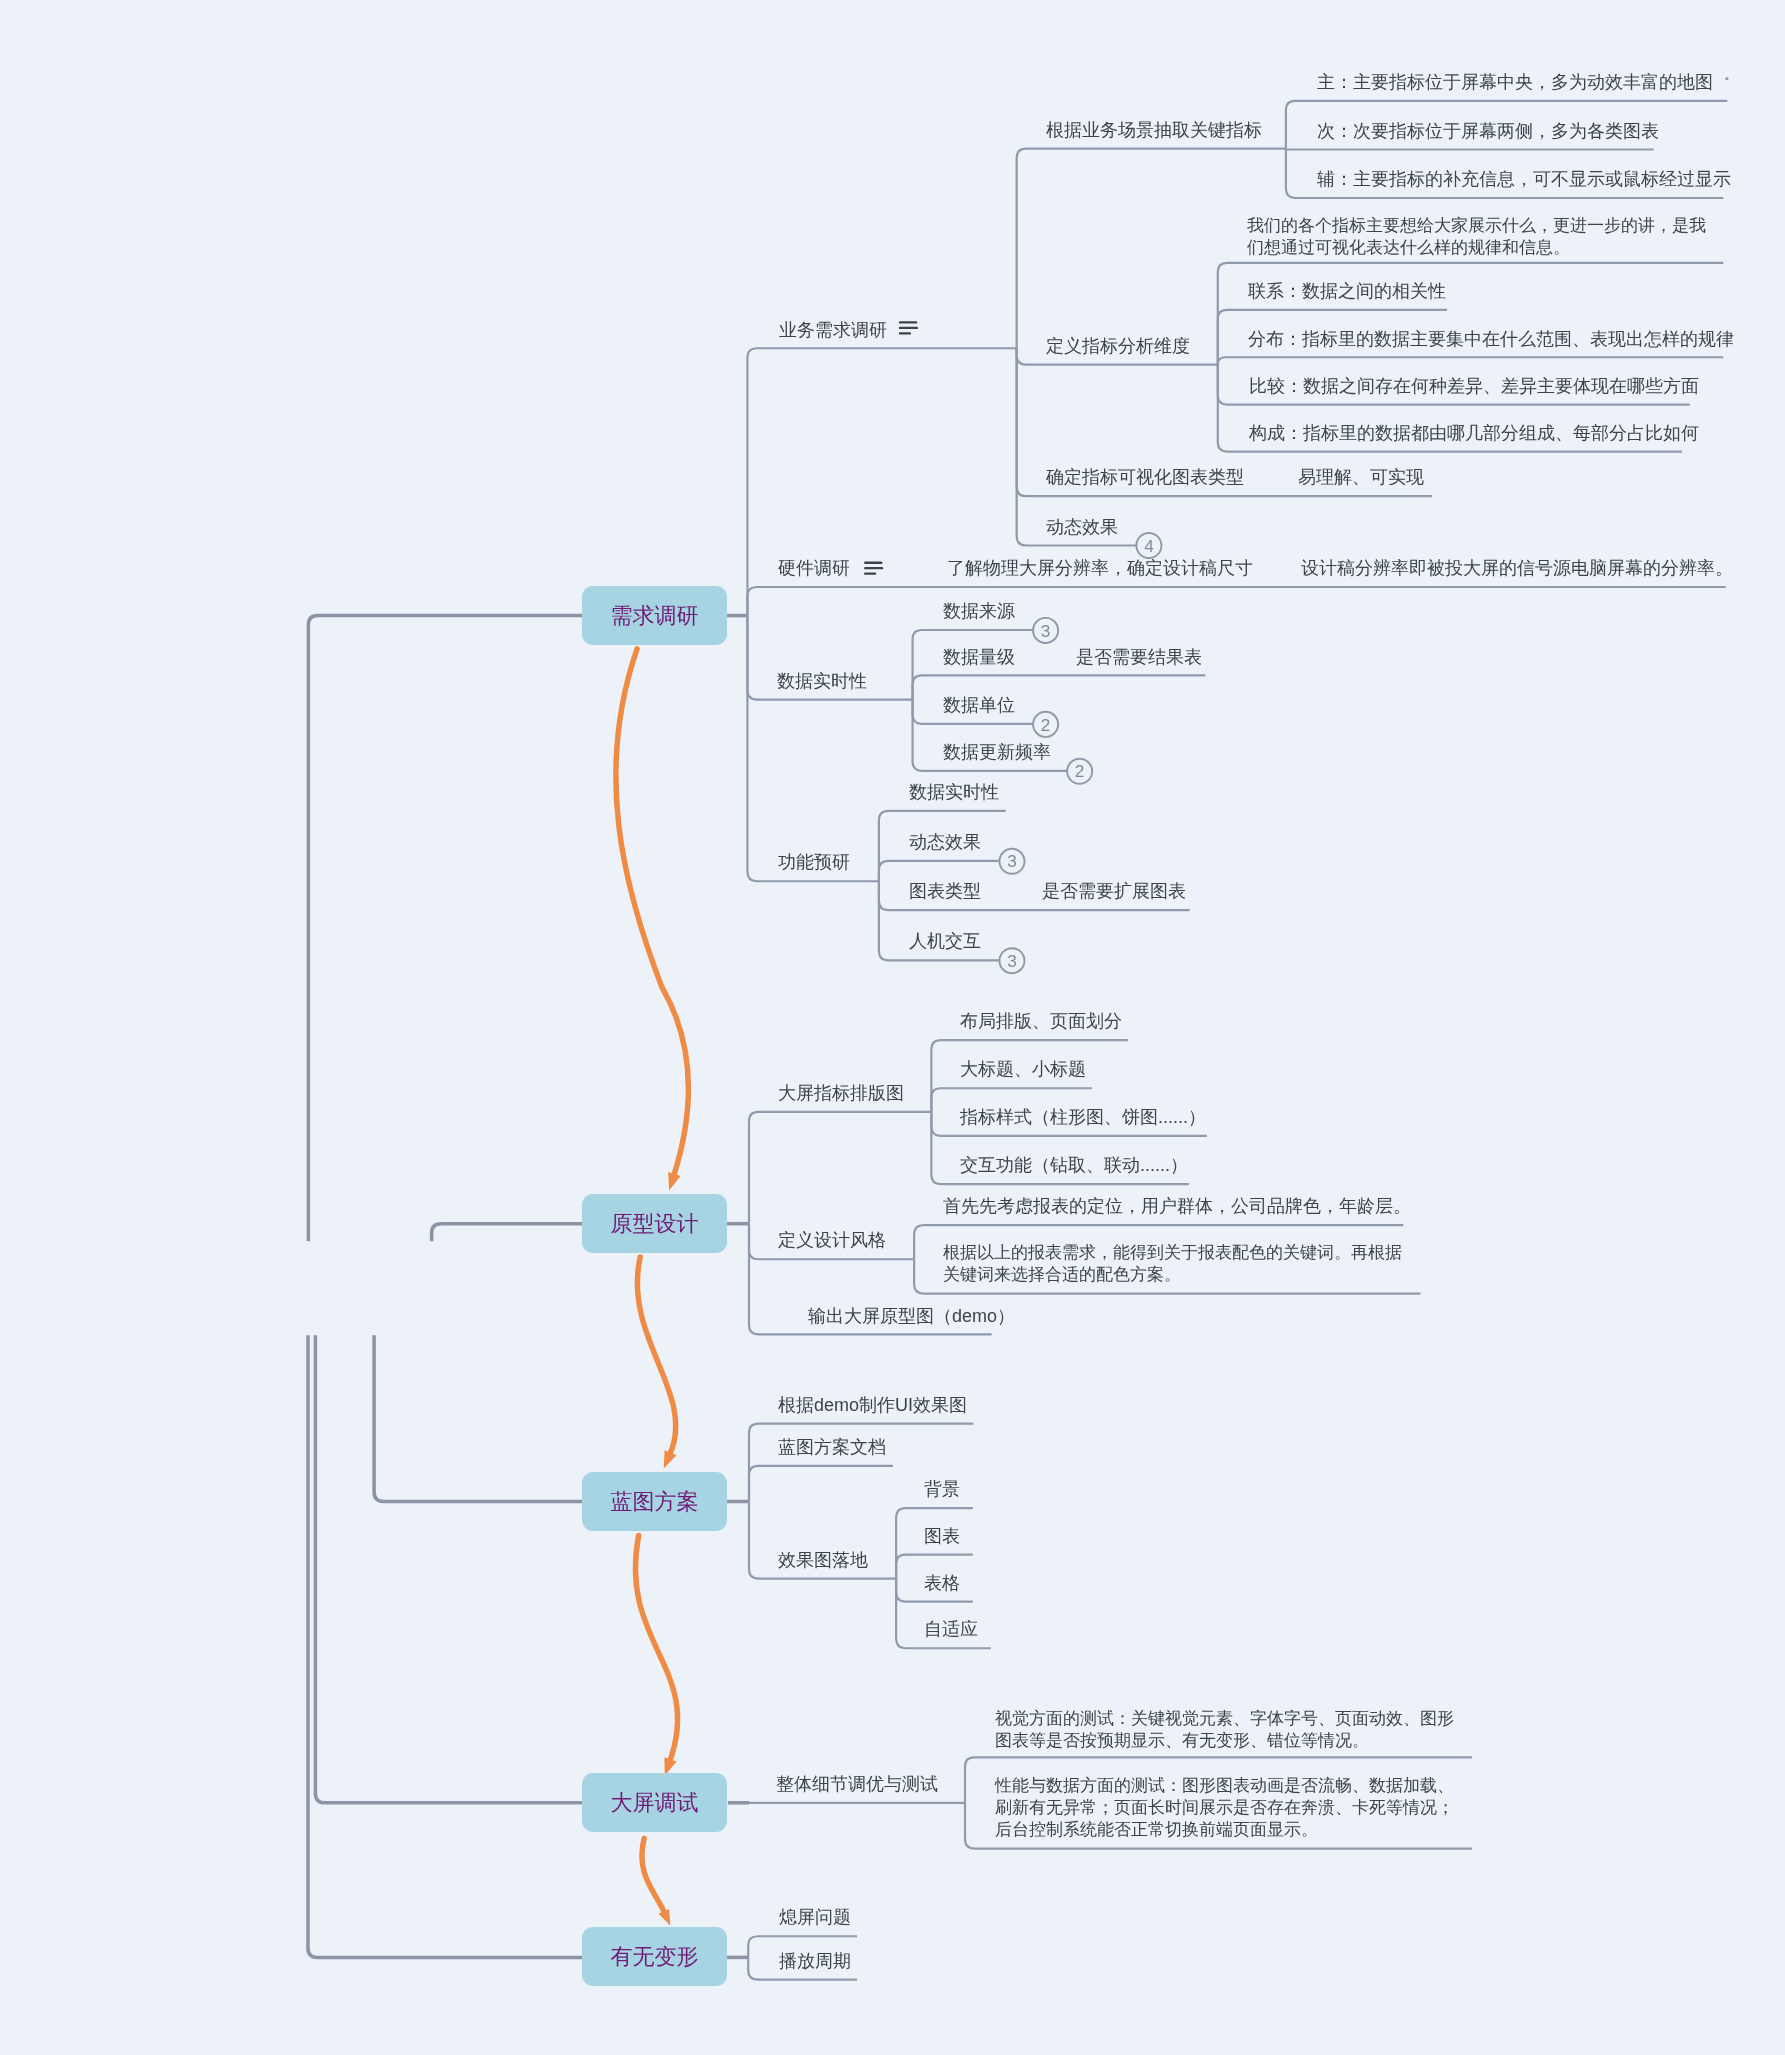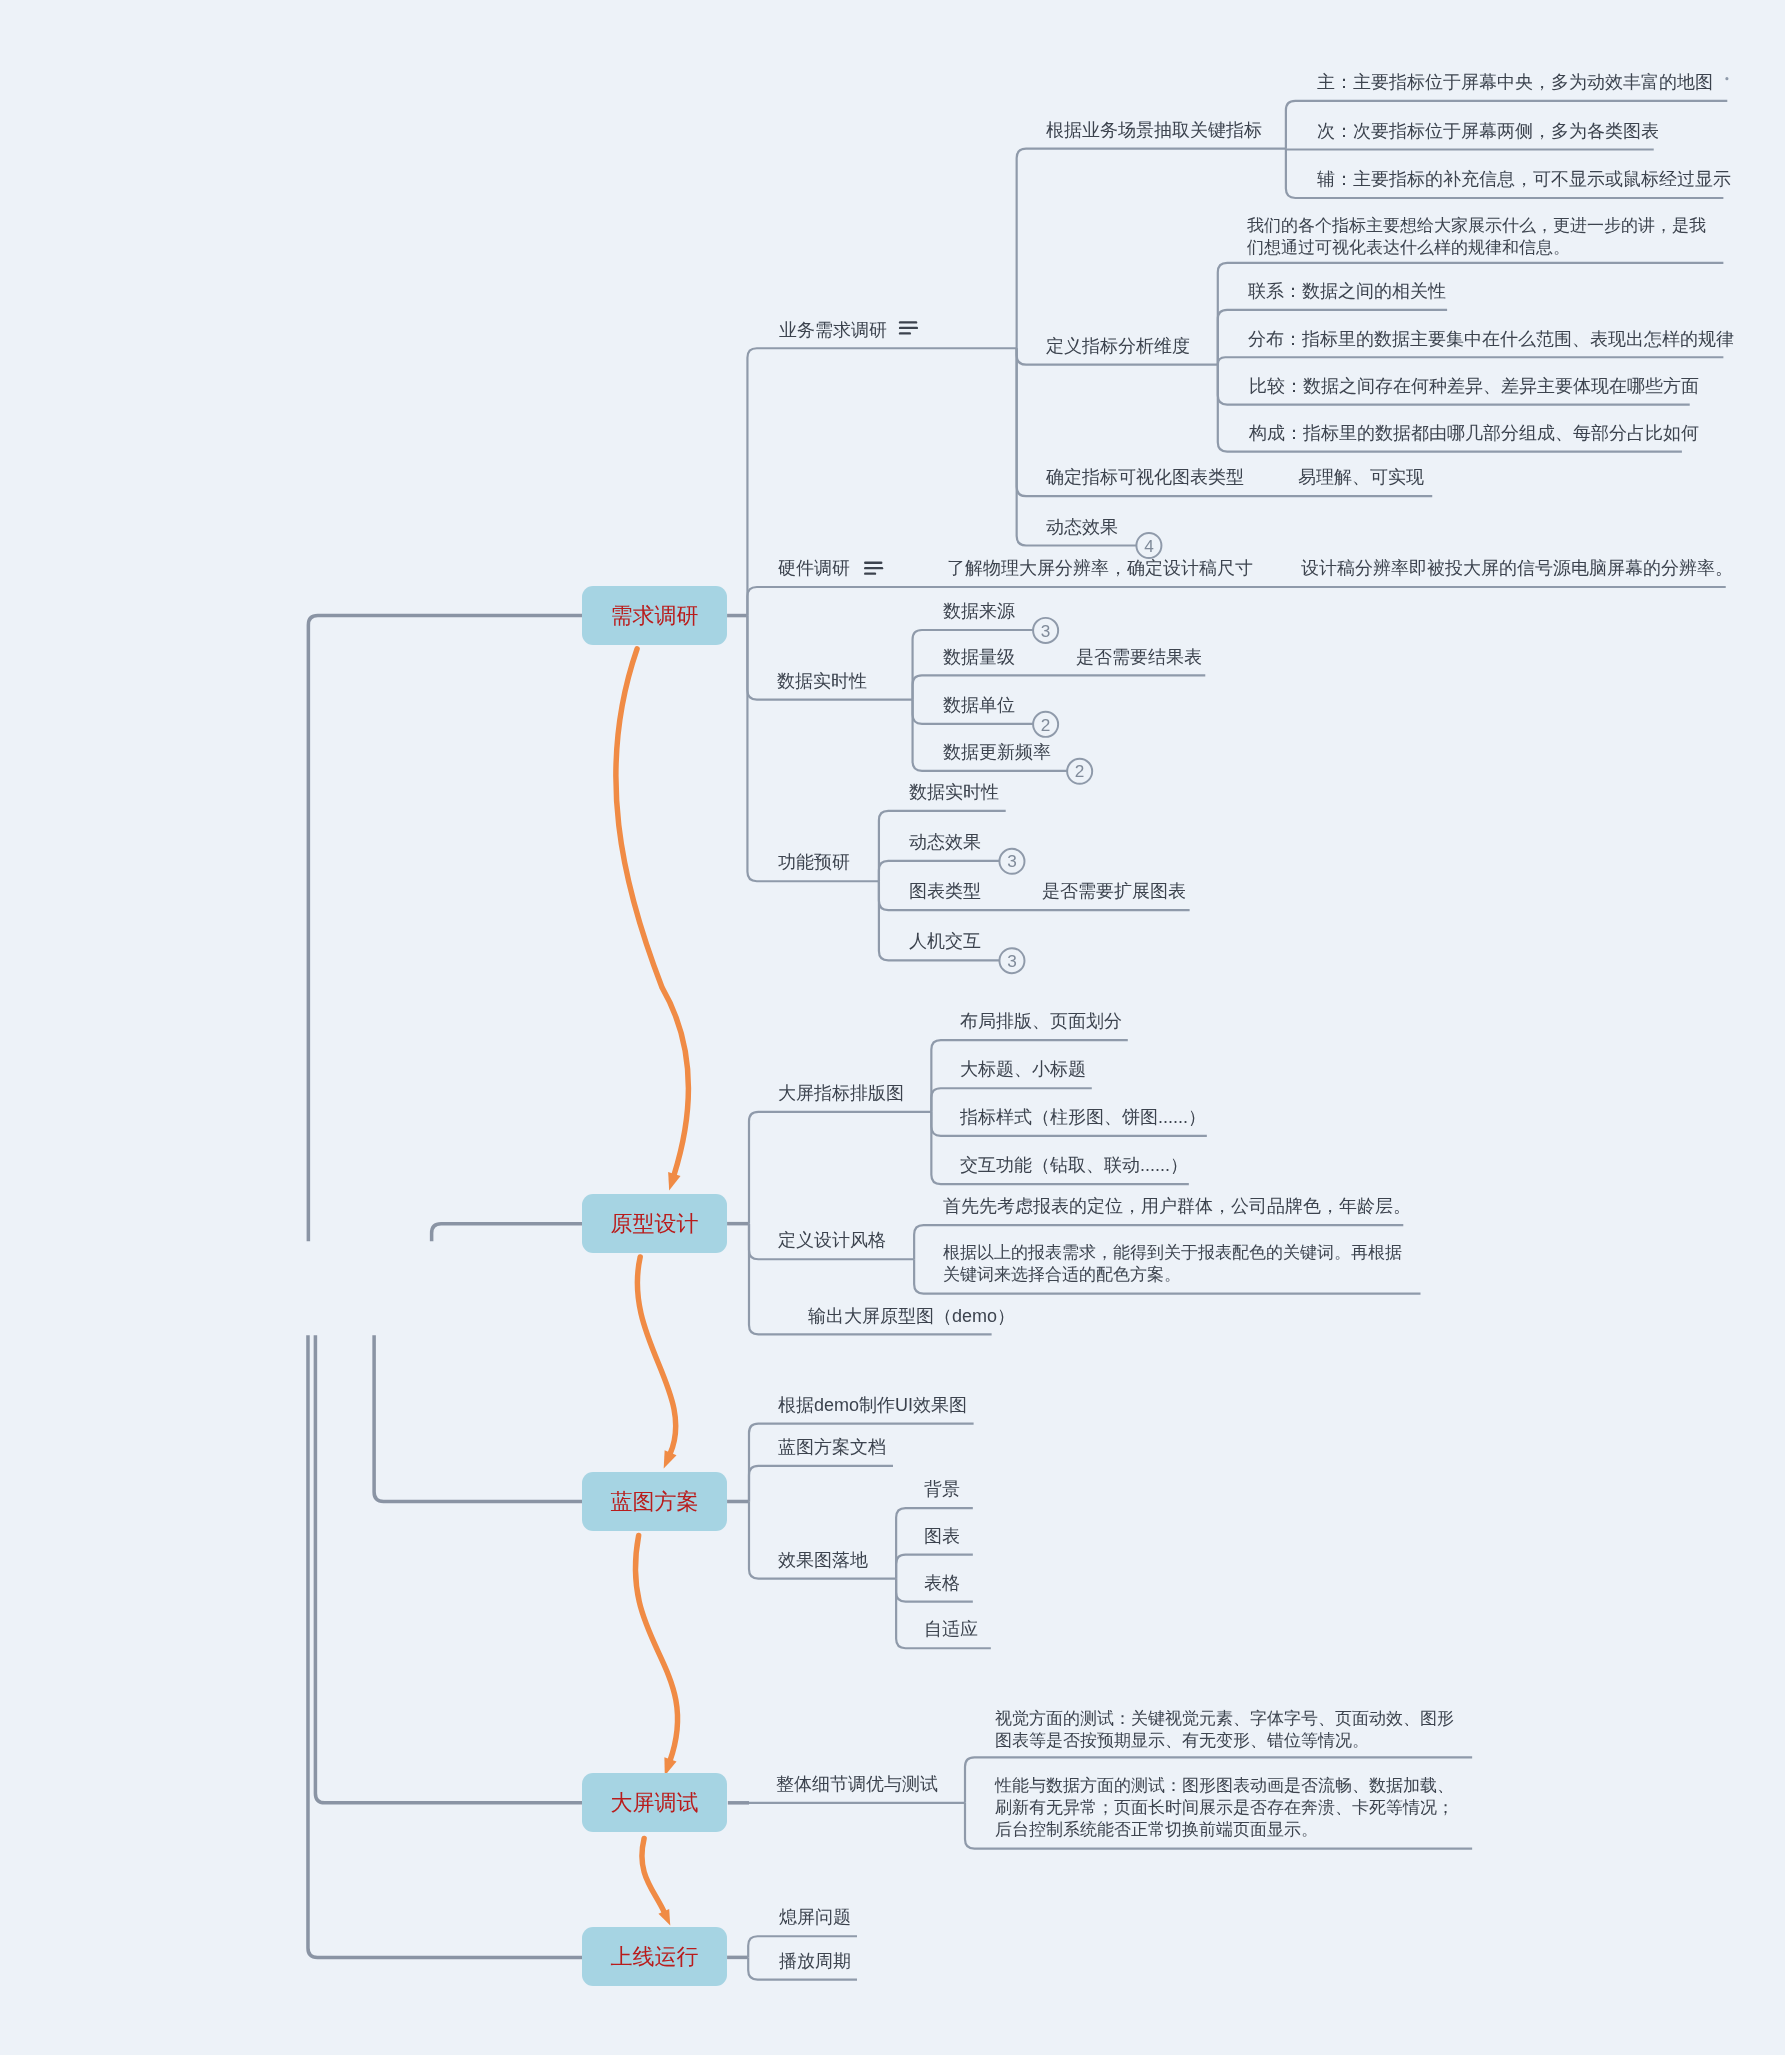--- a/index.html
+++ b/index.html
@@ -1,18 +1,18 @@
 <!DOCTYPE html>
 <html style="font-size:12.5px"><head><meta charset="utf-8">
 <style>
 html,body{margin:0;padding:0;}
 #c{position:relative;width:1786px;height:2056px;background:#edf2f8;font-family:"Liberation Sans",sans-serif;overflow:hidden;}
 .t{position:absolute;font-size:18px;line-height:23.5px;color:#3c434e;white-space:nowrap;}
 .p{position:absolute;font-size:17px;line-height:22px;color:#3c434e;white-space:nowrap;}
-.box{position:absolute;background:#a6d4e3;border-radius:11px;color:#b91c1c;font-size:22px;display:flex;align-items:center;justify-content:center;}
+.box{position:absolute;background:#a6d4e3;border-radius:11px;color:#701a75;font-size:22px;display:flex;align-items:center;justify-content:center;}
 .root{position:absolute;left:70px;top:1240px;width:434px;height:95px;background:#5a6c92;border-radius:14px;color:#ffffff;font-size:31px;font-weight:bold;display:flex;align-items:center;justify-content:center;padding-bottom:3.9px;box-sizing:border-box;}
 </style></head>
 <body>
 <div id="c">
 <svg width="1786" height="2056" viewBox="0 0 2282 2627" style="position:absolute;left:0;top:0">
 <path d="M394,1586 V798.5 Q394,786.5 406,786.5 H744" fill="none" stroke="#8a94a4" stroke-width="4.5"></path>
 <path d="M551.5,1586 V1575.5 Q551.5,1563.5 563.5,1563.5 H746" fill="none" stroke="#8a94a4" stroke-width="4.5"></path>
 <path d="M478,1706 V1906.5 Q478,1918.5 490,1918.5 H746" fill="none" stroke="#8a94a4" stroke-width="4.5"></path>
 <path d="M403,1706 V2291.5 Q403,2303.5 415,2303.5 H744" fill="none" stroke="#8a94a4" stroke-width="4.5"></path>
 <path d="M393.5,1706 V2489 Q393.5,2501 405.5,2501 H744" fill="none" stroke="#8a94a4" stroke-width="4.5"></path>
@@ -141,14 +141,14 @@
 <div class="t" style="left:779px;top:1906px">熄屏问题</div>
 <div class="t" style="left:779px;top:1950px">播放周期</div>
 <div class="p" style="left:1247px;top:215px">我们的各个指标主要想给大家展示什么，更进一步的讲，是我<br>们想通过可视化表达什么样的规律和信息。</div>
 <div class="p" style="left:943px;top:1242px">根据以上的报表需求，能得到关于报表配色的关键词。再根据<br>关键词来选择合适的配色方案。</div>
 <div class="p" style="left:995px;top:1708px">视觉方面的测试：关键视觉元素、字体字号、页面动效、图形<br>图表等是否按预期显示、有无变形、错位等情况。</div>
 <div class="p" style="left:995px;top:1775px">性能与数据方面的测试：图形图表动画是否流畅、数据加载、<br>刷新有无异常；页面长时间展示是否存在奔溃、卡死等情况；<br>后台控制系统能否正常切换前端页面显示。</div>
 <div class="box" style="left:582px;top:586px;width:145px;height:59px">需求调研</div>
 <div class="box" style="left:582px;top:1194px;width:145px;height:59px">原型设计</div>
 <div class="box" style="left:582px;top:1472px;width:145px;height:59px">蓝图方案</div>
 <div class="box" style="left:582px;top:1773px;width:145px;height:59px">大屏调试</div>
-<div class="box" style="left:582px;top:1927px;width:145px;height:59px">上线运行</div>
+<div class="box" style="left:582px;top:1927px;width:145px;height:59px">有无变形</div>
 </div>
 
 </body></html>

